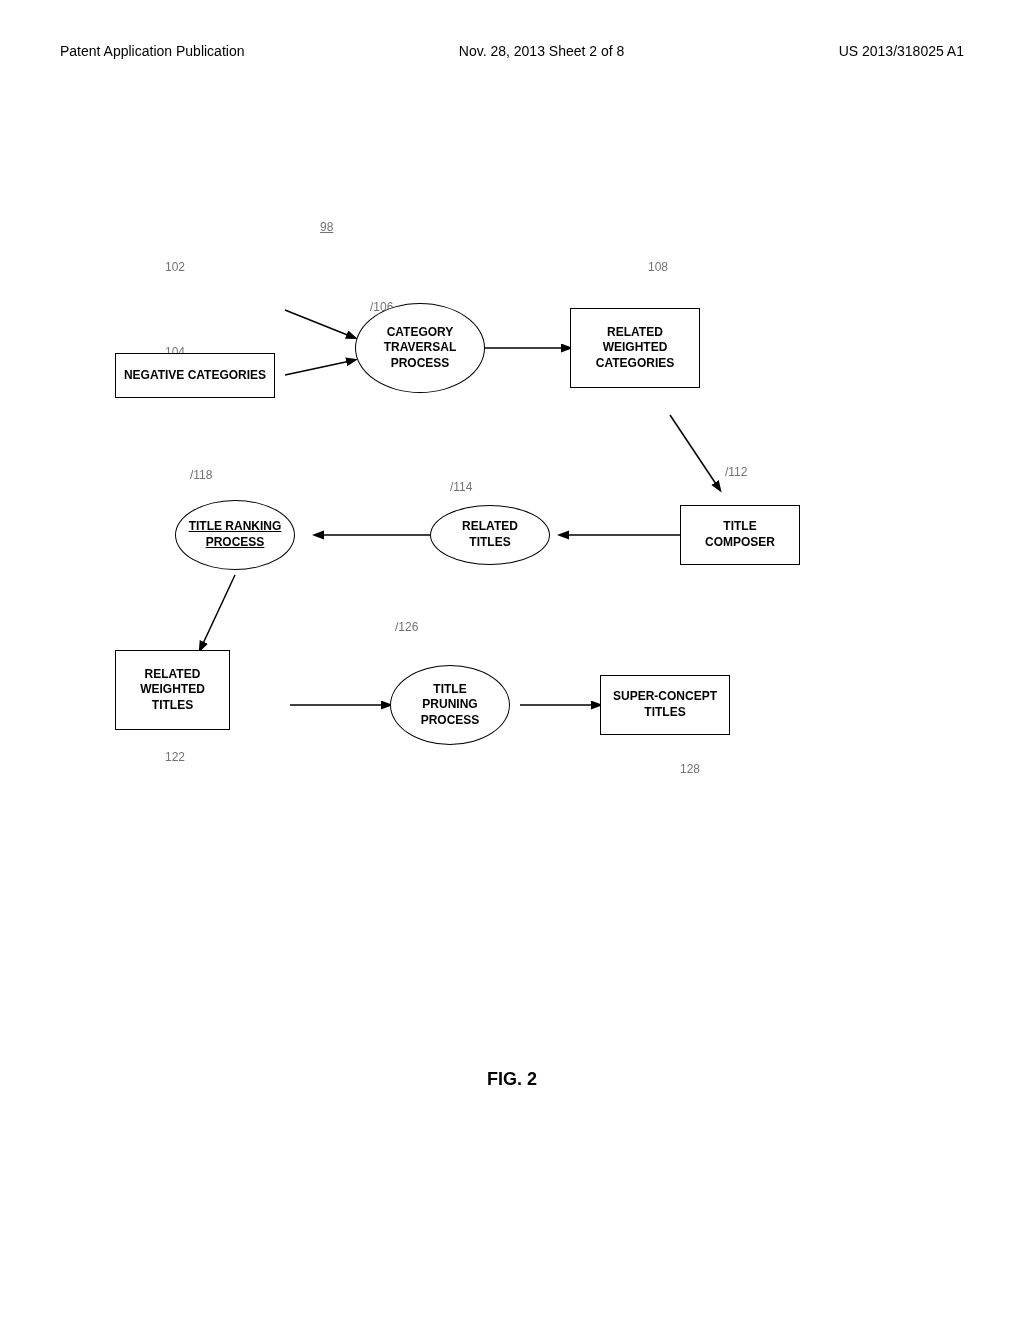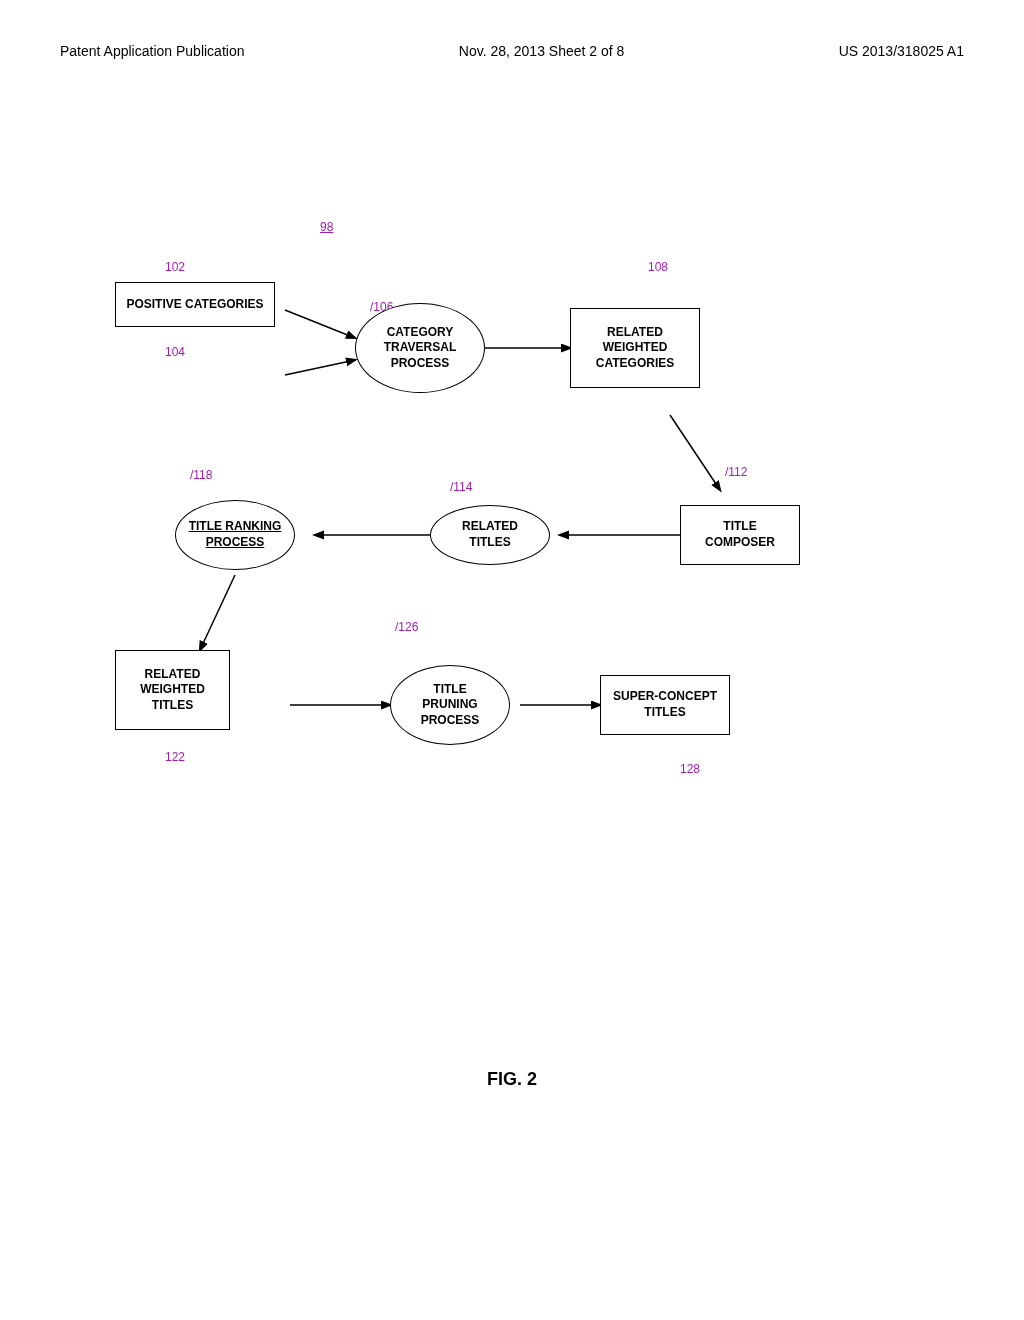--- a/index.html
+++ b/index.html
@@ -58,21 +58,21 @@
     .node-ellipse {
       border: 1.5px solid #000;
       border-radius: 50%;
       background: #fff;
     }
 
     
     .ref-num {
       position: absolute;
       font-size: 12px;
-      color: #a21caf;
+      color: #737373;
     }
 
     
     .arrows-svg {
       position: absolute;
       top: 0;
       left: 0;
       width: 100%;
       height: 100%;
       pointer-events: none;
@@ -122,24 +122,24 @@
   <div class="ref-num" style="top:185px; left:165px;">104</div>
   <div class="ref-num" style="top:140px; left:370px;">/106</div>
   <div class="ref-num" style="top:100px; left:648px;">108</div>
   <div class="ref-num" style="top:305px; left:725px;">/112</div>
   <div class="ref-num" style="top:320px; left:450px;">/114</div>
   <div class="ref-num" style="top:308px; left:190px;">/118</div>
   <div class="ref-num" style="top:570px; left:165px;margin-top:20px;">122</div>
   <div class="ref-num" style="top:460px; left:395px;">/126</div>
   <div class="ref-num" style="top:602px; left:680px;">128</div>
 
-  <div class="node node-rect" style="width:160px; height:45px; top:122px; left:115px;">
-    POSITIVE CATEGORIES
+
+  <div class="node node-rect" style="width:160px; height:45px; top:193px; left:115px;">
+    NEGATIVE CATEGORIES
   </div>
-
 
   <div class="node node-ellipse" style="width:130px; height:90px; top:143px; left:355px;">
     CATEGORY<br>TRAVERSAL<br>PROCESS
   </div>
 
   <div class="node node-rect" style="width:130px; height:80px; top:148px; left:570px;">
     RELATED<br>WEIGHTED<br>CATEGORIES
   </div>
 
   <div class="node node-rect" style="width:120px; height:60px; top:345px; left:680px;">

